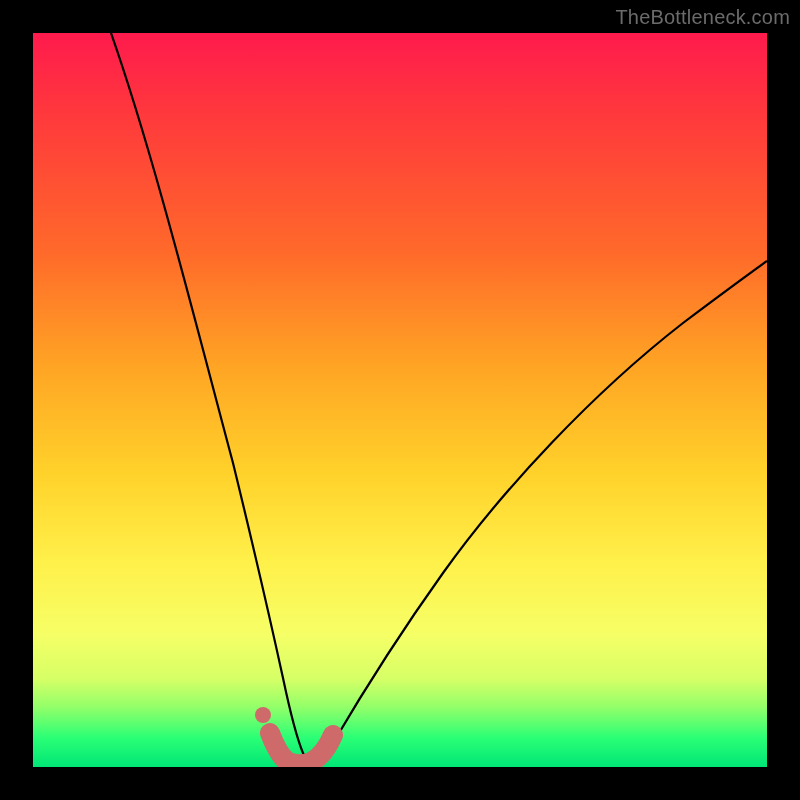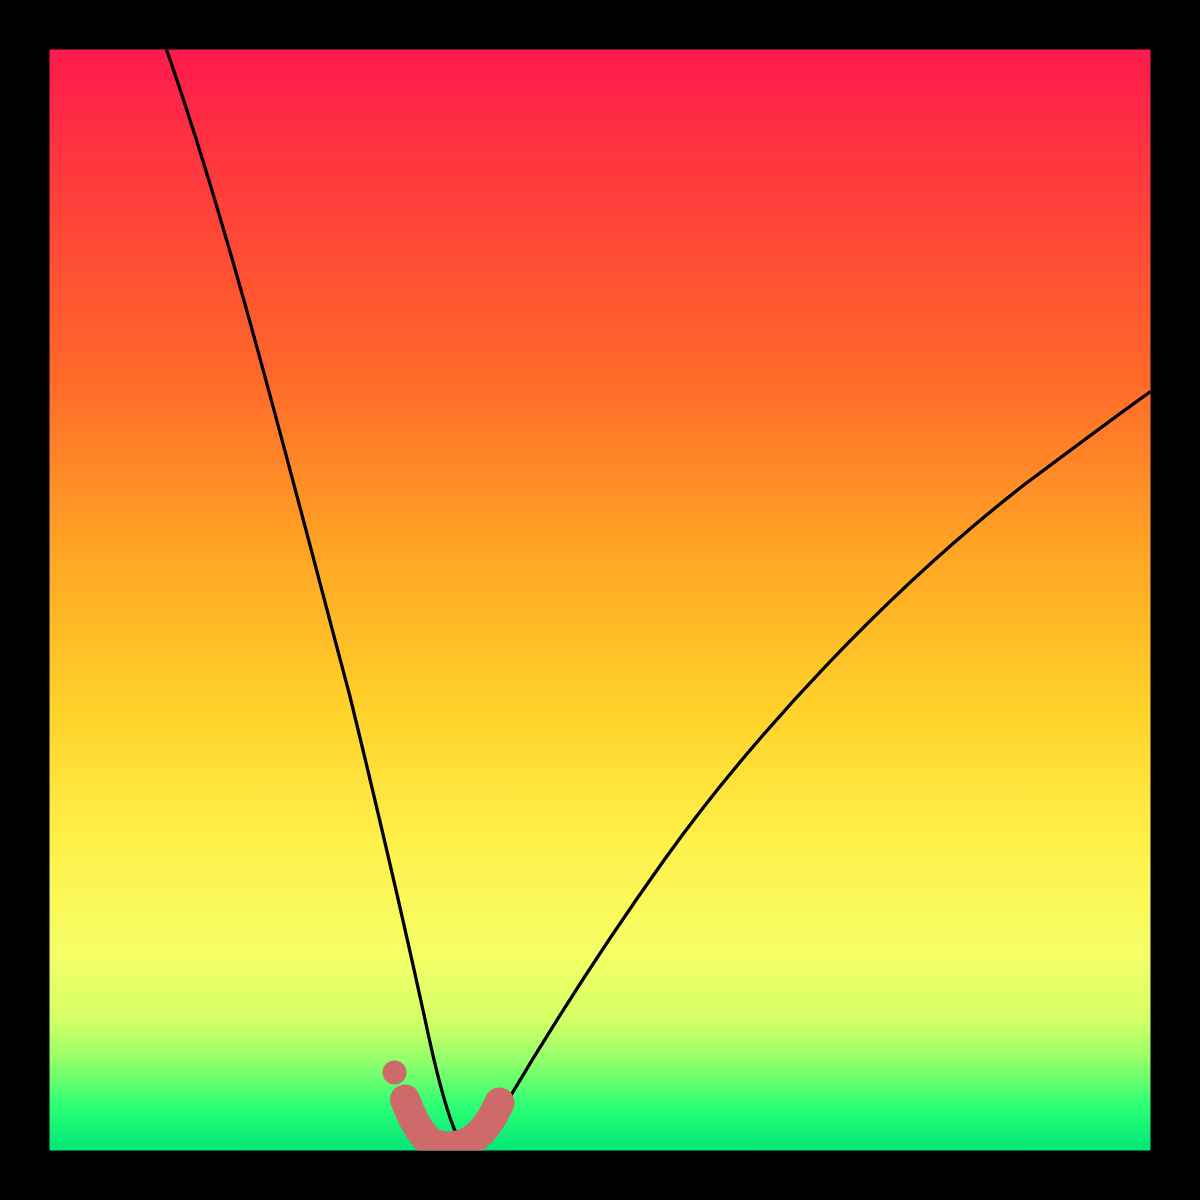--- a/index.html
+++ b/index.html
@@ -76,13 +76,14 @@
 
       <path fill="none" stroke="#cf6a6a" stroke-width="20" stroke-linecap="round" stroke-linejoin="round" d="M 237 700
                C 243 716, 249 725, 255 729
                C 262 732, 270 732, 278 729
                C 286 725, 294 716, 300 702"></path>
 
       <circle cx="230" cy="682" r="8" fill="#cf6a6a"></circle>
     </svg>
 
   </div>
+  <div class="watermark">TheBottleneck.com</div>
 </div>
 
 </body></html>

